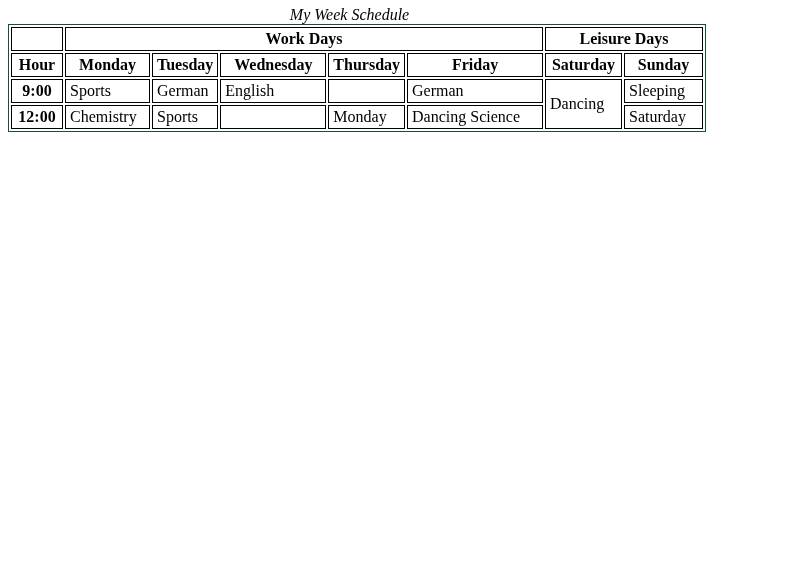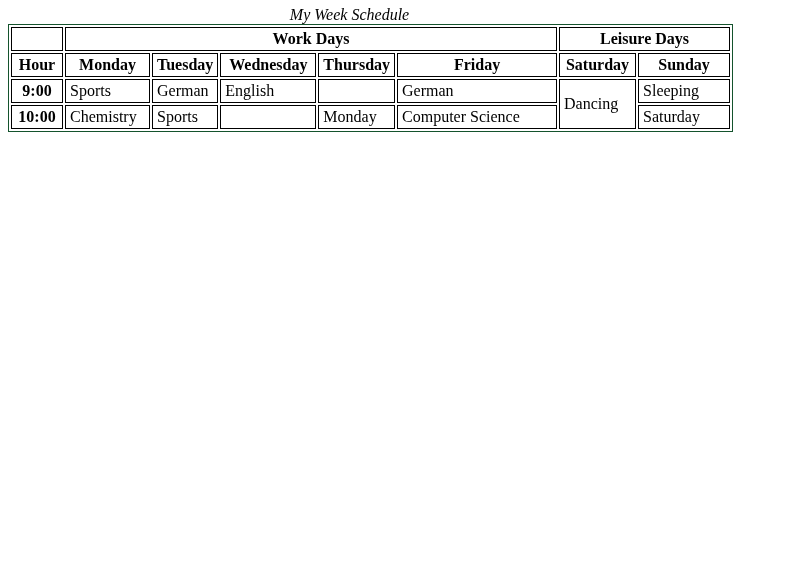--- a/index.html
+++ b/index.html
@@ -39,25 +39,25 @@
     text-align: center;
   }
   table.schedule td {
     font-weight: normal;
     text-align: left;
   }
   
   .col-hour      { width: 52px; }
   .col-monday    { width: 85px; }
   .col-tuesday   { width: 52px; }
-  .col-wednesday { width: 96px; margin-left: 24px; }
+  .col-wednesday { width: 106px; margin-left: 24px; }
   .col-thursday  { width: 76px; }
-  .col-friday    { width: 160px; margin-left: 24px; }
+  .col-friday    { width: 136px; margin-left: 24px; }
   .col-saturday  { width: 77px; }
-  .col-sunday    { width: 92px; }
+  .col-sunday    { width: 79px; }
 </style>
 </head>
 <body>
 
 <div class="caption">My Week Schedule</div>
 
 <table class="schedule">
   <thead>
     <tr>
       <th class="col-hour"></th>
@@ -80,22 +80,22 @@
       <th class="col-hour">9:00</th>
       <td>Sports</td>
       <td>German</td>
       <td>English</td>
       <td></td>
       <td>German</td>
       <td rowspan="2">Dancing</td>
       <td>Sleeping</td>
     </tr>
     <tr>
-      <th class="col-hour">10:00</th>
+      <th class="col-hour">12:00</th>
       <td>Chemistry</td>
       <td>Sports</td>
       <td></td>
       <td>Monday</td>
-      <td>Computer Science</td>
+      <td>Dancing Science</td>
       <td>Saturday</td>
     </tr>
   </tbody>
 </table>
 
 </body></html>

